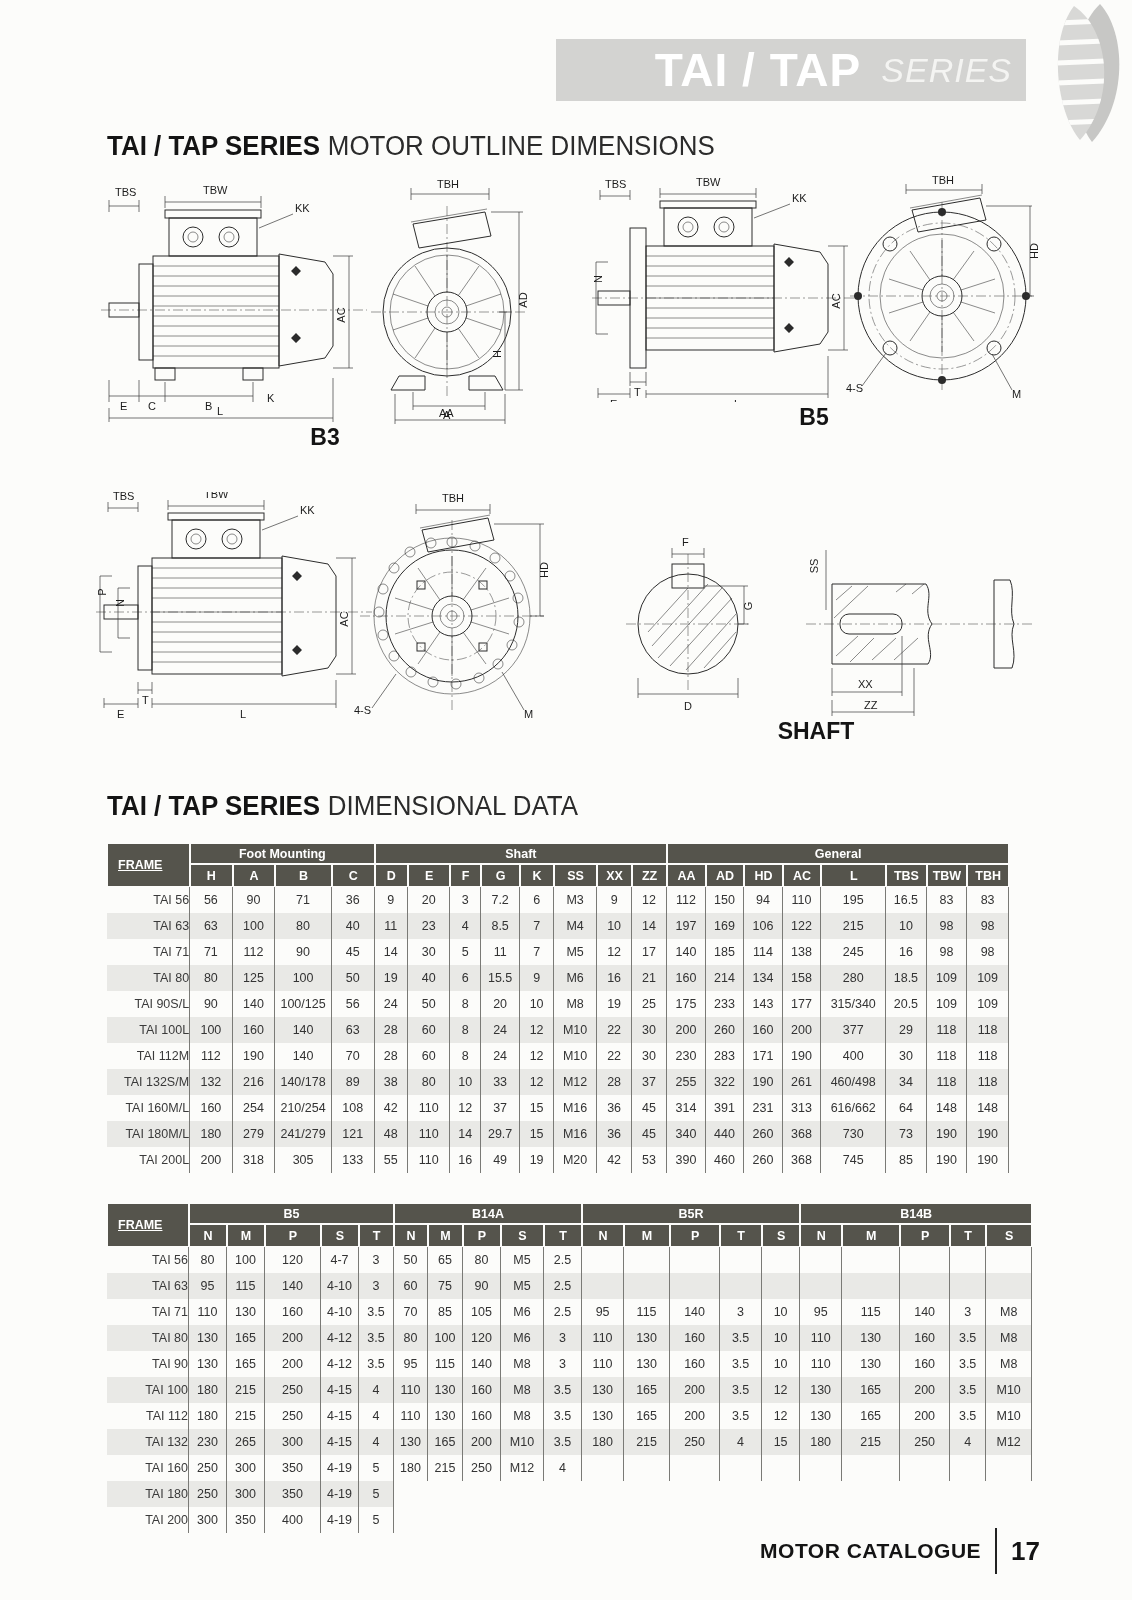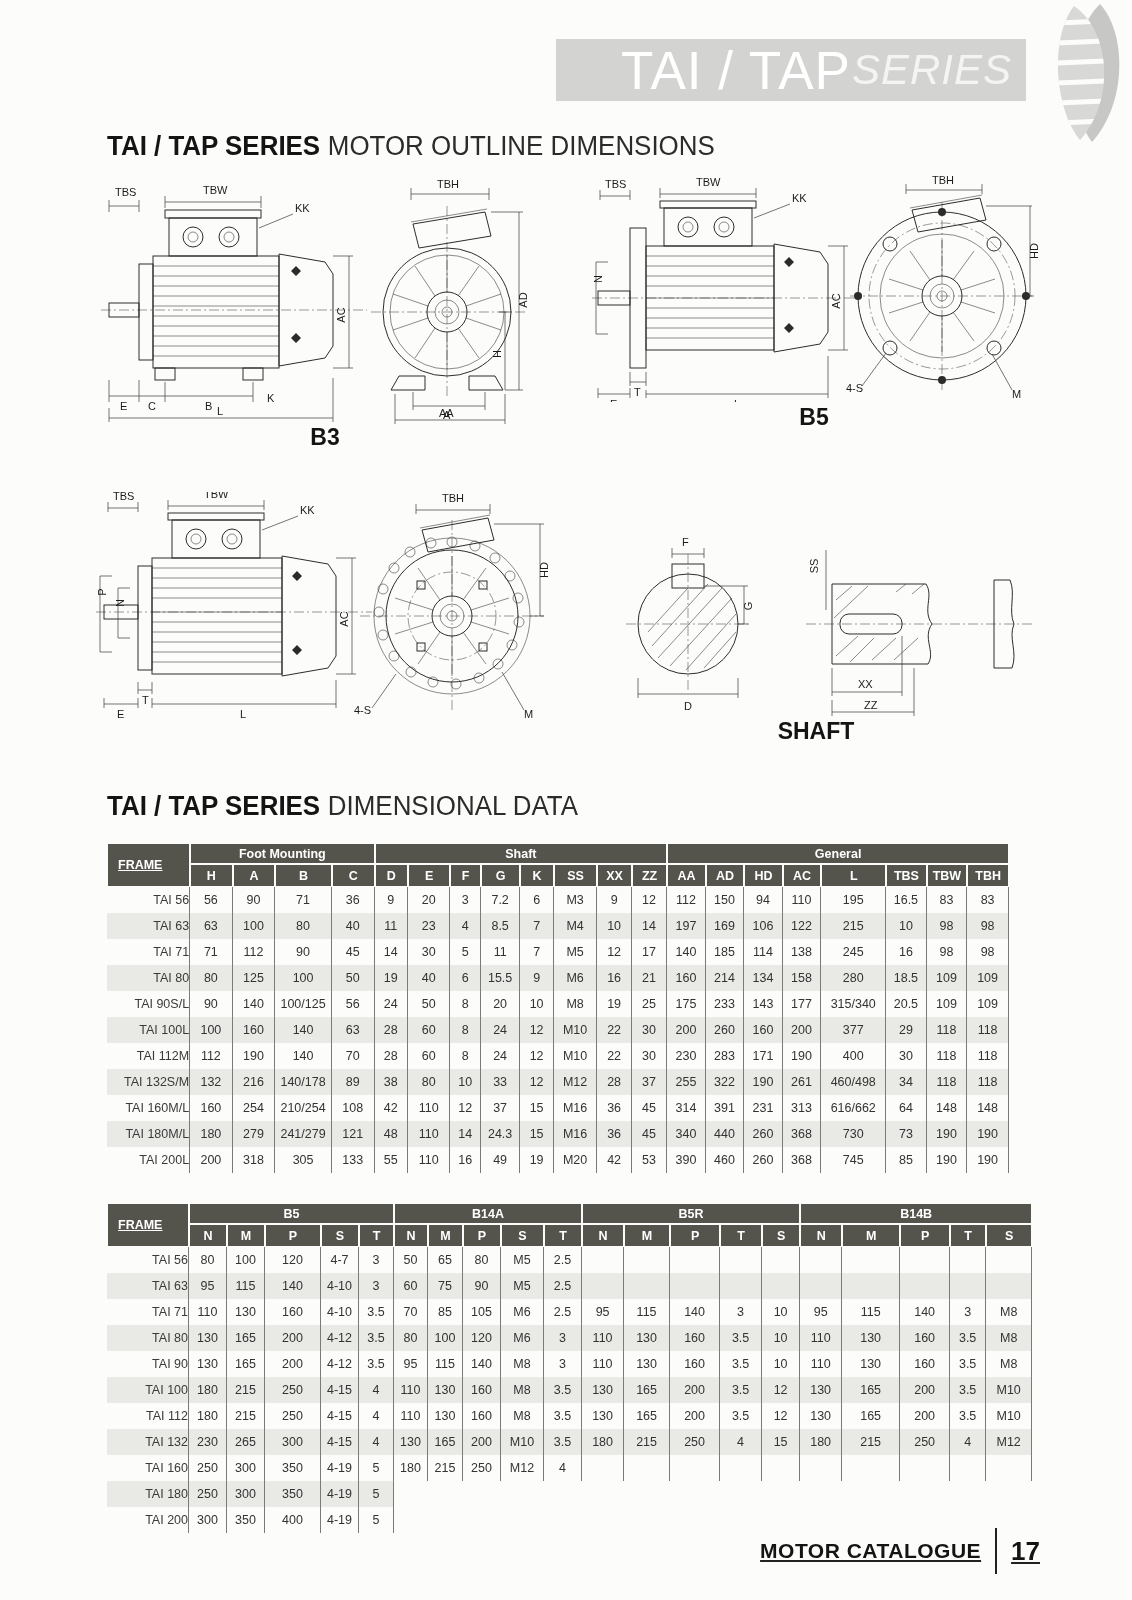--- a/index.html
+++ b/index.html
@@ -1,22 +1,22 @@
 <!DOCTYPE html>
 <html><head>
 <meta charset="utf-8">
 <style>
   html,body{margin:0;padding:0;background:#fff;}
   .page{position:relative;width:1132px;height:1600px;background:#fcfcfa;overflow:hidden;
         font-family:"Liberation Sans",sans-serif;color:#222;}
   
   .banner{position:absolute;left:556px;top:39px;width:470px;height:62px;background:#d3d3d1;
           display:flex;align-items:center;justify-content:flex-end;padding-right:14px;box-sizing:border-box;}
-  .banner .bold{font-size:53px;font-weight:normal;color:#fff;letter-spacing:1px;}
-  .banner .ital{font-size:42px;font-style:italic;color:#f4f4f2;margin-left:1px;letter-spacing:1px;}
+  .banner .bold{font-size:46px;font-weight:bold;color:#fff;letter-spacing:1px;}
+  .banner .ital{font-size:34px;font-style:italic;color:#f4f4f2;margin-left:20px;letter-spacing:1px;}
   .logo{position:absolute;left:1022px;top:2px;width:110px;height:142px;}
   
   .sec-title{position:absolute;font-size:27px;color:#141414;white-space:nowrap;transform:scaleX(.96);transform-origin:left;}
   .sec-title .b{font-weight:bold;}
   .sec-title .r{font-weight:normal;color:#2b2b2b;margin-left:8px;}
   #title1{left:107px;top:131px;}
   #title2{left:107px;top:791px;}
   
   .dwg{position:absolute;}
   svg text{font-family:"Liberation Sans",sans-serif;font-size:11px;fill:#1b1b1b;}
@@ -34,21 +34,21 @@
   table.dim th.colhead{height:21px;}
   table.dim th.corner{text-align:left;padding-left:10px;text-decoration:underline;}
   table.dim td{border-right:1px solid #7a7a76;text-align:center;height:26px;padding:0;
                white-space:nowrap;overflow:hidden;}
   table.dim tr.alt td{background:#e9e9e6;}
   table.dim td.frame{text-align:right;padding-left:10px;color:#3a3a3a;}
   table.dim td.void{border-right:none;background:#fcfcfa !important;}
   #table1{left:107px;top:843px;width:902px;}
   #table2{left:107px;top:1203px;width:925px;}
   
-  .footer{position:absolute;left:700px;top:1528px;width:340px;display:flex;align-items:center;justify-content:flex-end;text-decoration:underline;}
+  .footer{position:absolute;left:700px;top:1528px;width:340px;display:flex;align-items:center;justify-content:flex-end;}
   .footer .cat{font-size:21px;font-weight:bold;color:#141414;letter-spacing:.5px;}
   .footer .bar{width:2px;height:46px;background:#222;margin:0 14px;}
   .footer .pg{font-size:26px;font-weight:bold;color:#141414;}
 </style>
 </head>
 <body>
 
 <div class="page">
 
   <div class="banner">
@@ -639,21 +639,21 @@
         </tr>
         <tr class="alt">
           <td class="frame">TAI 180M/L</td>
           <td>180</td>
           <td>279</td>
           <td>241/279</td>
           <td>121</td>
           <td>48</td>
           <td>110</td>
           <td>14</td>
-          <td>24.3</td>
+          <td>29.7</td>
           <td>15</td>
           <td>M16</td>
           <td>36</td>
           <td>45</td>
           <td>340</td>
           <td>440</td>
           <td>260</td>
           <td>368</td>
           <td>730</td>
           <td>73</td>

